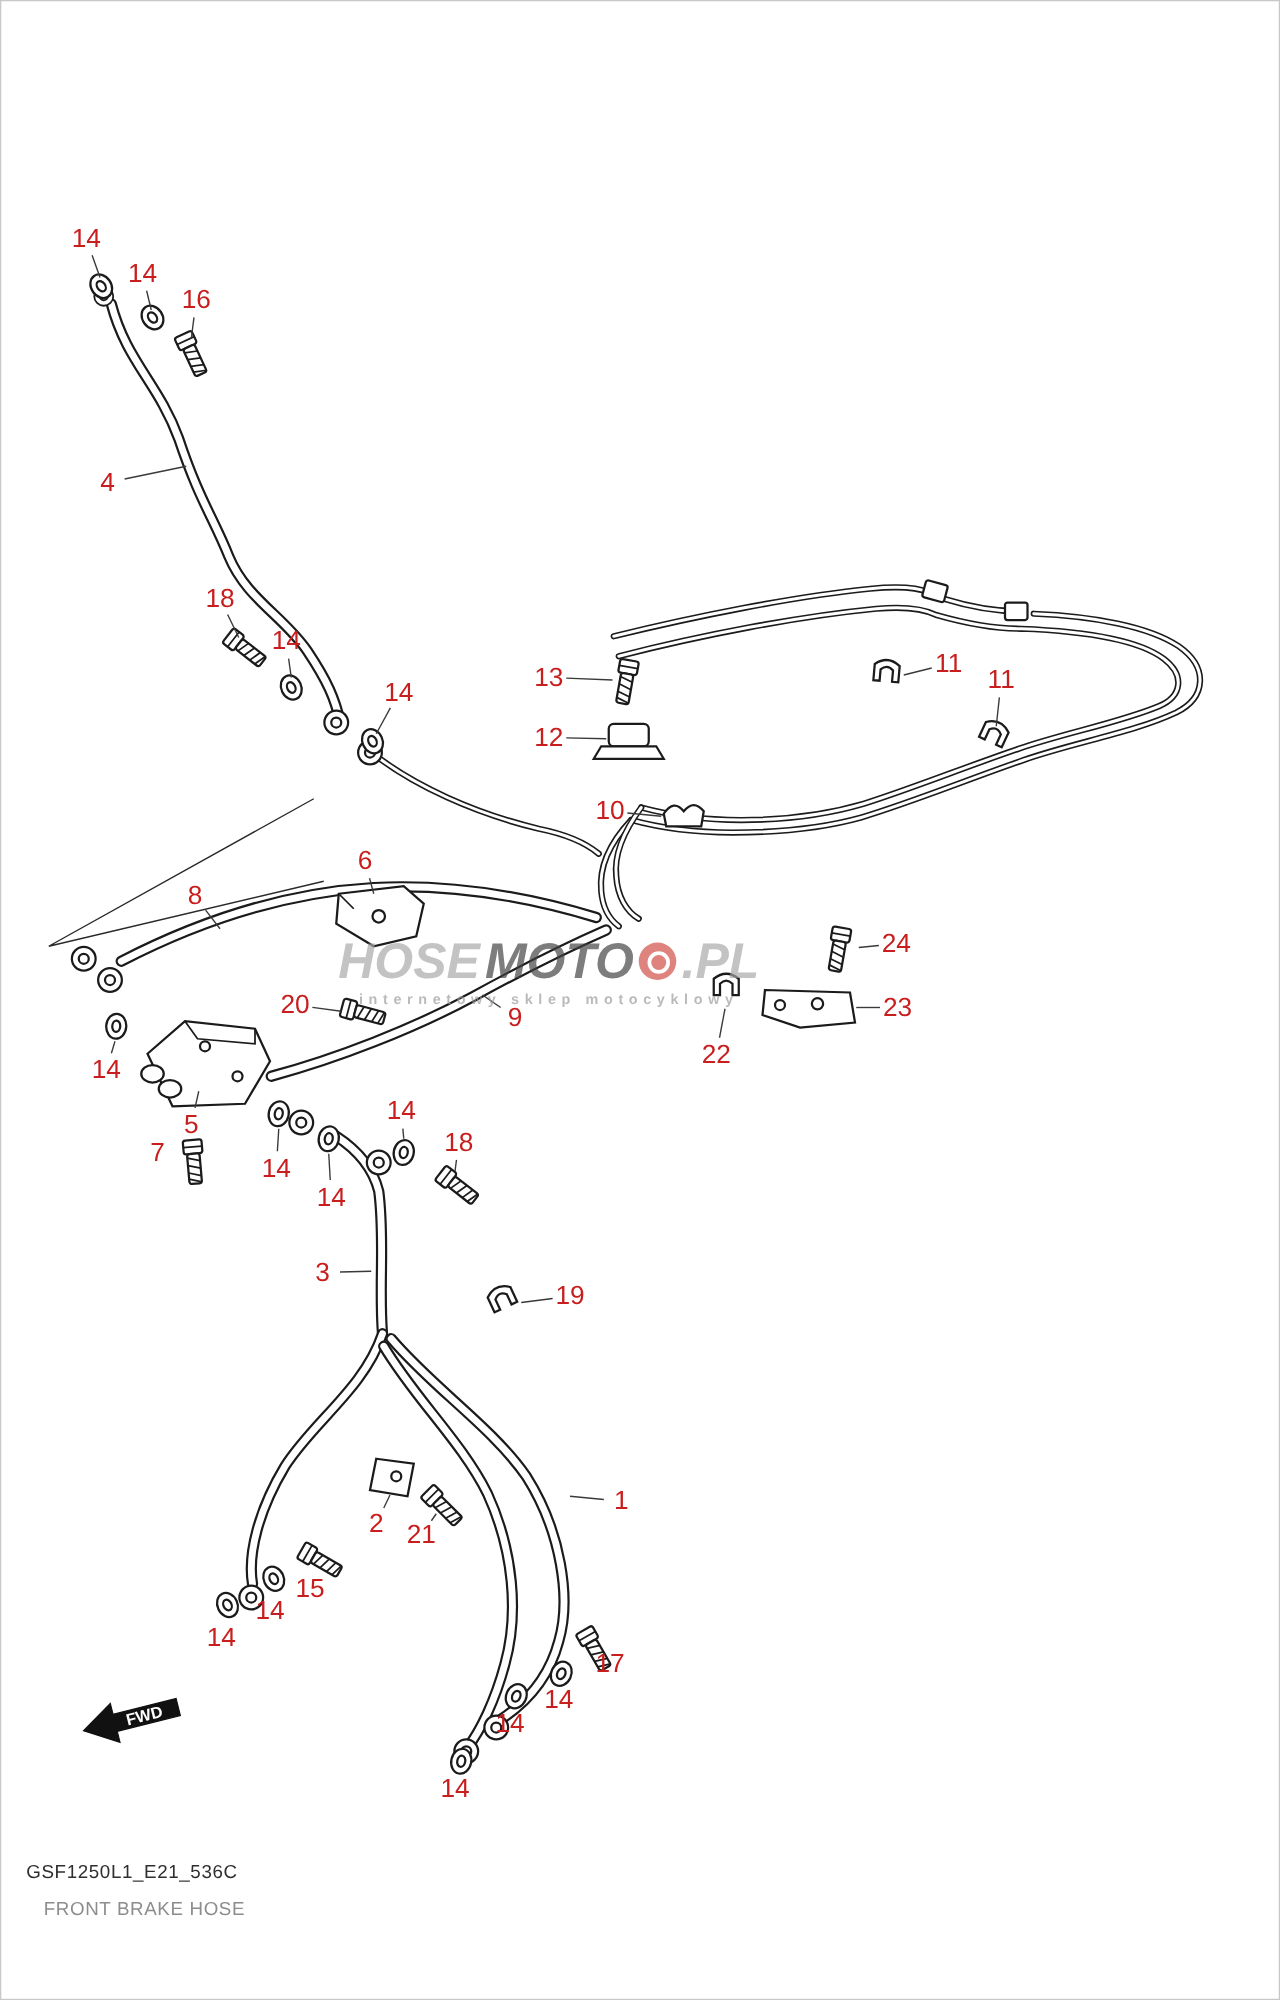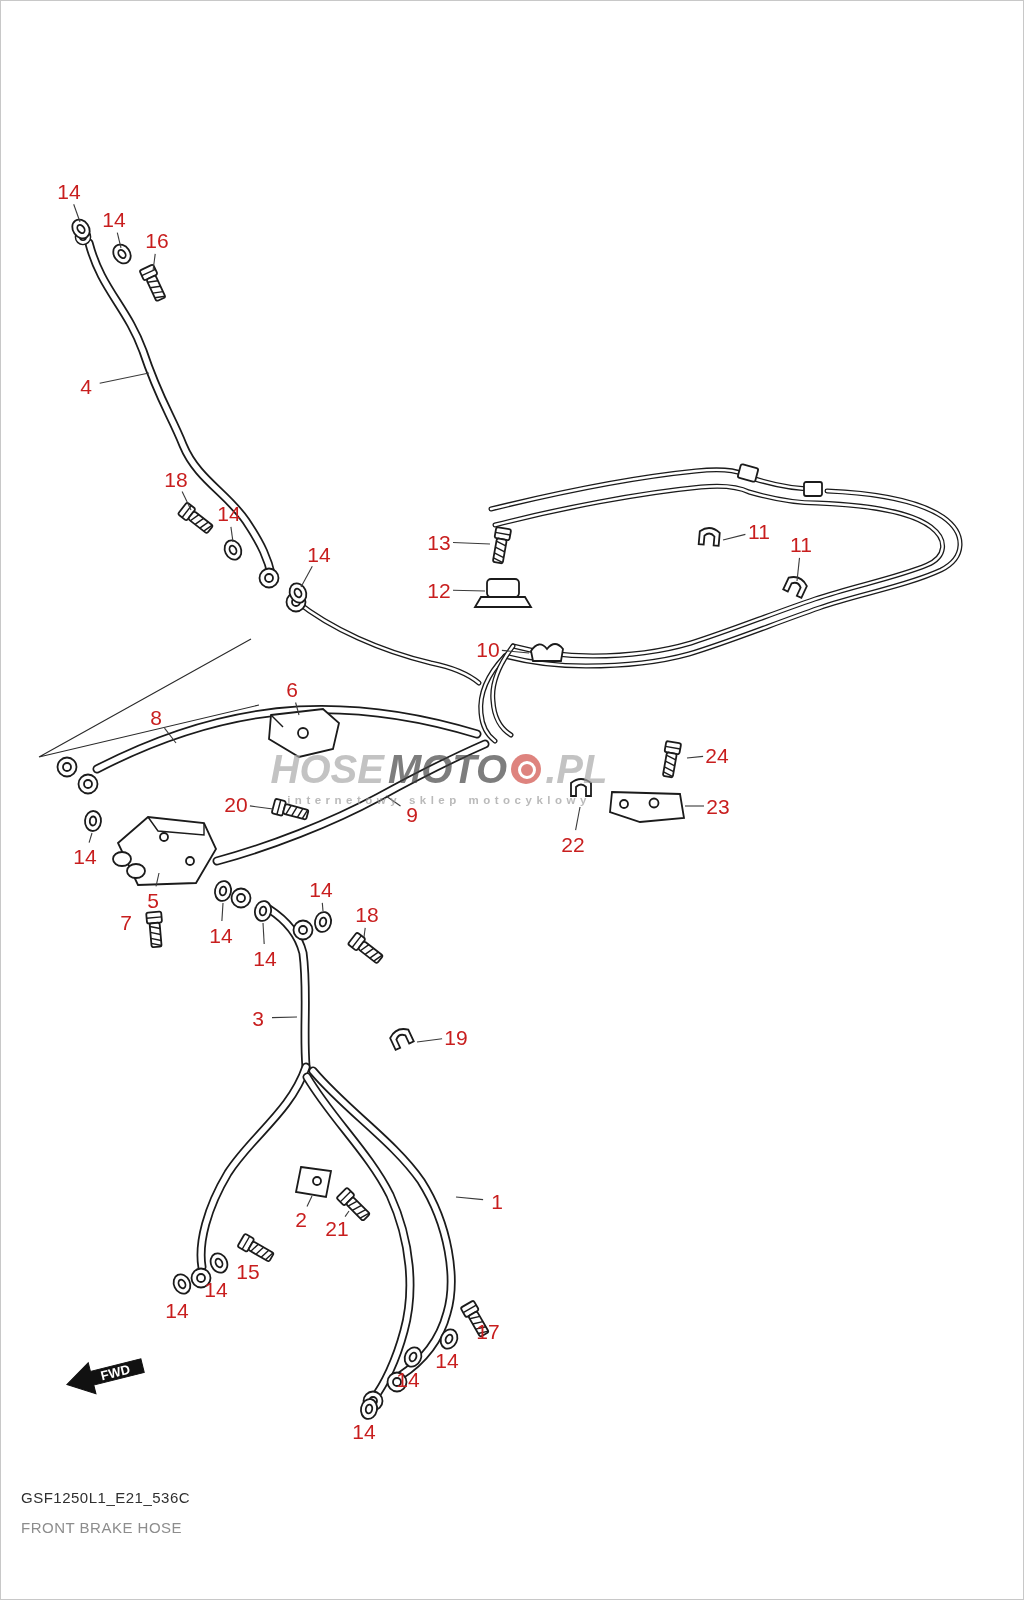--- a/index.html
+++ b/index.html
@@ -24,21 +24,21 @@
   
   .watermark{position:absolute;left:188px;top:748px;width:500px;text-align:center;opacity:.68;pointer-events:none}
   .wm-line{display:flex;align-items:center;justify-content:center;gap:4px;font-style:italic;font-weight:bold;font-size:40px;line-height:1}
   .wm-gray{color:#a7a7a7}
   .wm-red{color:#404040}
   .wm-emblem{display:inline-block;width:30px;height:30px;border-radius:50%;background:#cf4a42;position:relative}
   .wm-emblem::after{content:"";position:absolute;left:7px;top:7px;width:12px;height:12px;border-radius:50%;border:3px solid #fff}
   .wm-tagline{margin-top:5px;font-size:11.5px;letter-spacing:4.5px;color:#9a9a9a;font-weight:bold}
 
   .footer-code{position:absolute;left:20px;top:1488px;font-size:15px;color:#2f2f2f;letter-spacing:.5px}
-  .footer-caption{position:absolute;left:20px;top:1518px;font-size:15px;color:#8d8d8d;letter-spacing:.5px}
+  .footer-caption{position:absolute;left:34px;top:1518px;font-size:15px;color:#8d8d8d;letter-spacing:.5px}
 </style>
 </head>
 <body>
 
 <div class="page">
 
 
   <svg id="diagram-svg" class="diagram" width="1024" height="1600" viewBox="0 0 1024 1600">
     <defs>
       <path id="h4" d="M88,242 C100,288 126,306 142,350 C158,398 170,414 182,444 C196,478 226,492 245,520 C261,544 267,558 271,576"></path>

